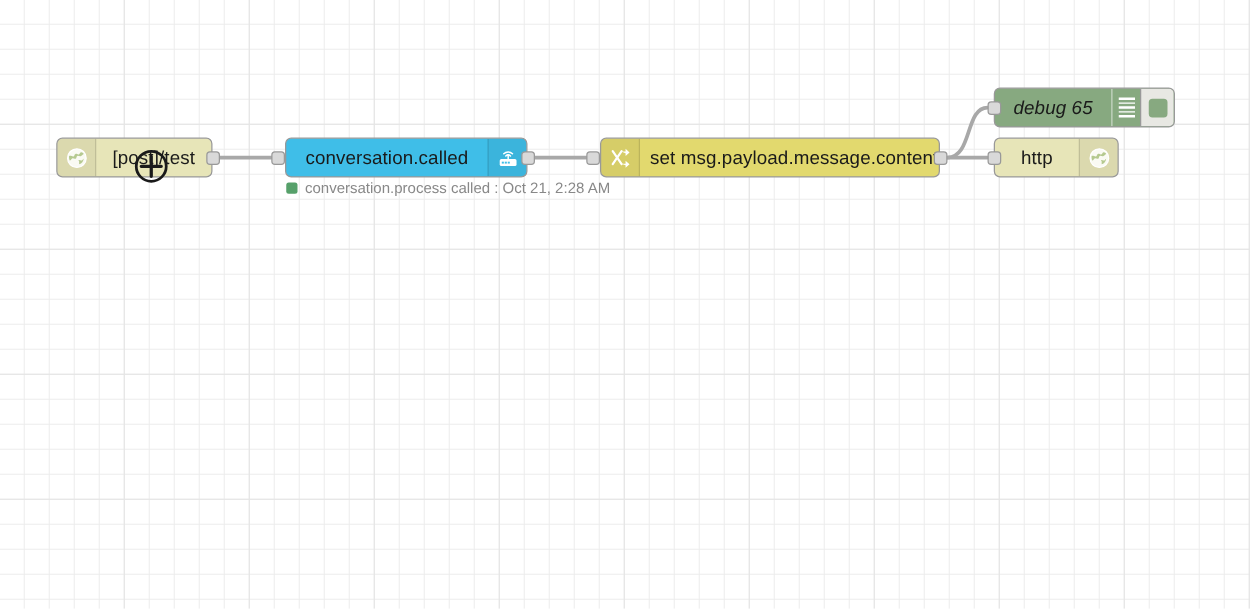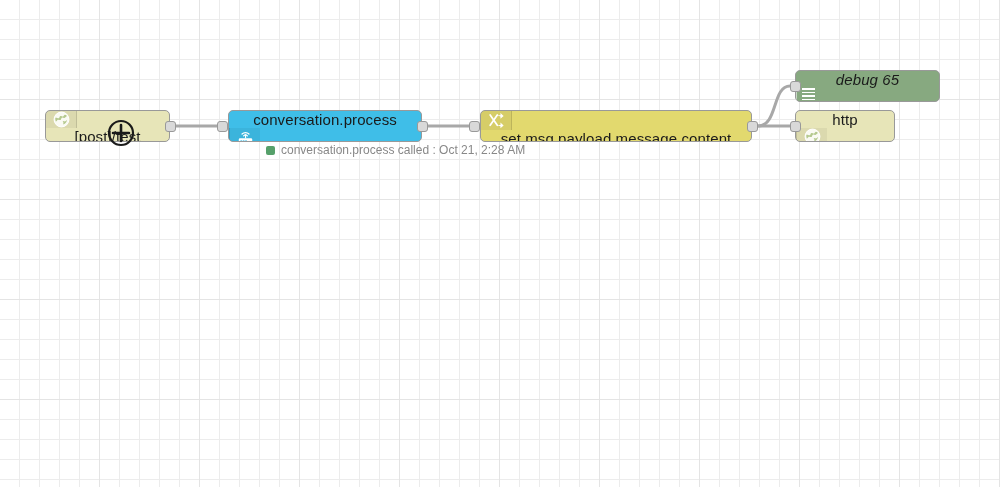--- a/index.html
+++ b/index.html
@@ -47,21 +47,20 @@
 
   .node {
     position: absolute;
     box-sizing: border-box;
     border: 1px solid #999999;
     border-radius: 5px;
     display: flex;
     align-items: stretch;
     overflow: hidden;
     box-shadow: 0 0 0 0 rgba(0,0,0,0);
-    flex-direction: column;
   }
 
   .node-label {
     flex: 1 1 auto;
     display: flex;
     align-items: center;
     justify-content: center;
     font-size: 15px;
     color: #1a1a1a;
     white-space: nowrap;
@@ -99,21 +98,20 @@
 
   
   .node-status {
     position: absolute;
     display: flex;
     align-items: center;
     gap: 6px;
     font-size: 12px;
     color: #888888;
     white-space: nowrap;
-    margin-left: 37px;
   }
   .status-dot {
     width: 9px;
     height: 9px;
     border-radius: 2px;
     background: #56a06a;
     display: inline-block;
     flex: 0 0 auto;
   }
 
@@ -179,21 +177,21 @@
         <circle cx="12" cy="12" r="10.5" fill="#ffffff" opacity="0.85"></circle>
         <path d="M3.2 9.5c2.2-.6 3.6 1.1 5 .6 1.4-.5.6-2.4 2.2-2.9 1.6-.5 2.3 1.2 3.8.6 1.5-.6 1.1-2.6 2.9-2.4 1.1.1 2 .9 2.7 1.8-1.6.5-2.1 2.2-3.6 2.6-1.6.4-2.4-1-3.7-.3-1.3.7-.5 2.4-1.9 3.1-1.4.7-2.6-.8-3.9-.2-1.3.6-1.2 2.4-2.8 2.3-.5-1.5-.9-3.3-.7-5.2z" fill="#b5c98f"></path>
         <path d="M13.6 14.2c1.4-.7 2.4.9 3.8.4 1-.4 1.3-1.6 2.3-2-.3 2.9-2.2 5.3-4.9 6.4-.6-1.3.1-2.6-.3-3.6-.2-.5-.6-.8-.9-1.2z" fill="#b5c98f"></path>
         <circle cx="12" cy="12" r="10.5" fill="none" stroke="#ffffff" stroke-width="1.4"></circle>
       </svg>
     </div>
     <div class="node-label">[post]/test</div>
   </div>
 
   <div class="node" style="left:228px; top:110px; width:194px; height:32px; background:#3fbee8;">
-    <div class="node-label">conversation.process</div>
+    <div class="node-label">conversation.called</div>
     <div class="node-icon-box right">
       <svg width="19" height="19" viewBox="0 0 24 24">
         <rect x="3.5" y="13" width="17" height="7" rx="1.6" fill="#ffffff"></rect>
         <rect x="5.6" y="15.6" width="2.1" height="1.9" fill="#3fbee8"></rect>
         <rect x="8.6" y="15.6" width="2.1" height="1.9" fill="#3fbee8"></rect>
         <rect x="11.6" y="15.6" width="2.1" height="1.9" fill="#3fbee8"></rect>
         <rect x="11.3" y="8" width="1.5" height="5" fill="#ffffff"></rect>
         <path d="M7.6 7.6a6.2 6.2 0 0 1 8.8 0" fill="none" stroke="#ffffff" stroke-width="1.5" stroke-linecap="round"></path>
         <path d="M9.6 9.9a3.4 3.4 0 0 1 4.8 0" fill="none" stroke="#ffffff" stroke-width="1.5" stroke-linecap="round"></path>
       </svg>

